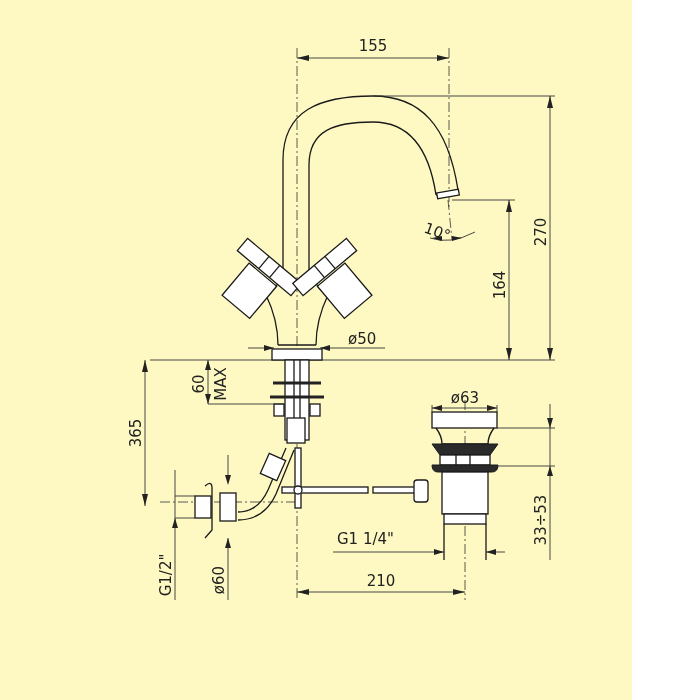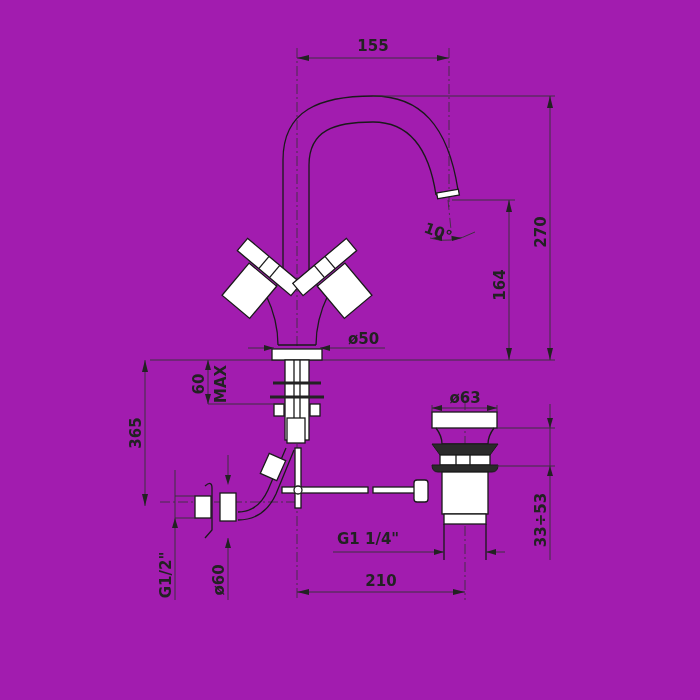--- a/index.html
+++ b/index.html
@@ -1,16 +1,16 @@
 <!DOCTYPE html>
 <html><head>
 <meta charset="utf-8">
 <style>
   html, body { margin: 0; padding: 0; background: #ffffff; }
-  #canvas { width: 700px; height: 700px; position: relative; overflow: hidden; background: #a21caf; font-weight: bold; }
+  #canvas { width: 632px; height: 700px; position: relative; overflow: hidden; background: #fef9c3; }
   svg { display: block; }
   .ln { stroke: #1a1a1a; stroke-width: 1.3; fill: none; }
   .thin { stroke: #333; stroke-width: 0.9; fill: none; }
   .cl { stroke: #333; stroke-width: 0.8; fill: none; stroke-dasharray: 10 3 2 3; }
   .fillw { fill: #fff; stroke: #1a1a1a; stroke-width: 1.3; }
   .dark { fill: #2a2a2a; stroke: #1a1a1a; stroke-width: 1; }
   .dimtxt { font-family: "DejaVu Sans", sans-serif; font-size: 15px; fill: #222; }
 </style>
 </head>
 <body>

